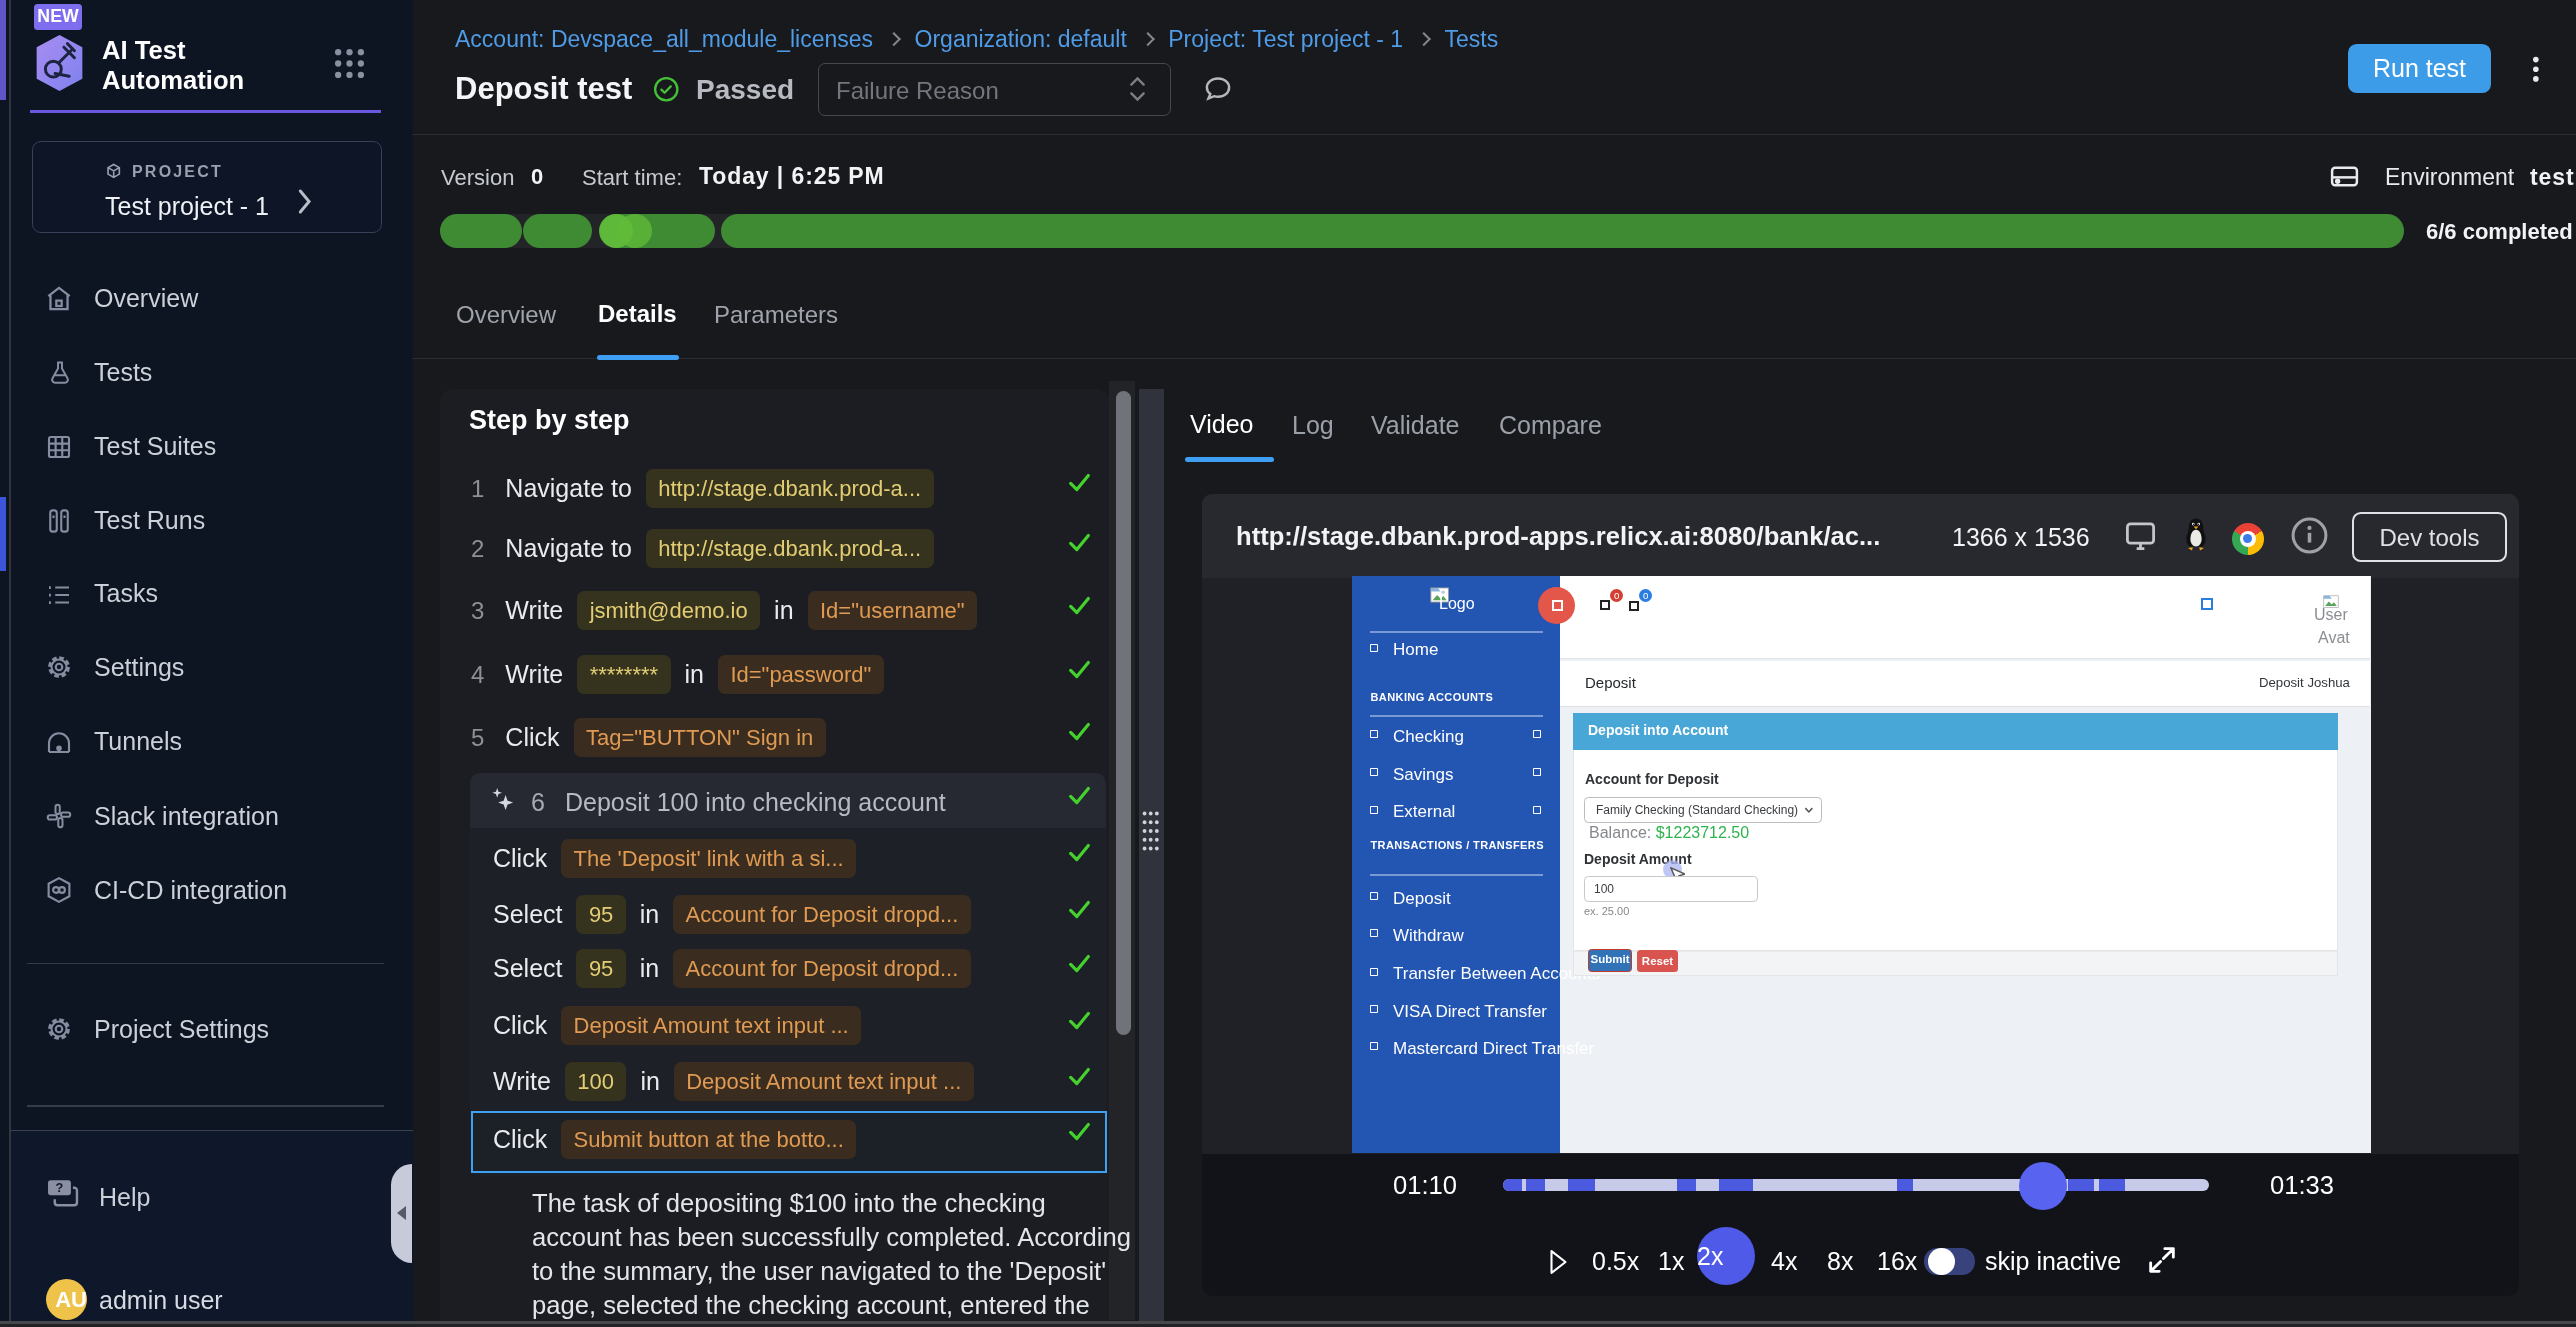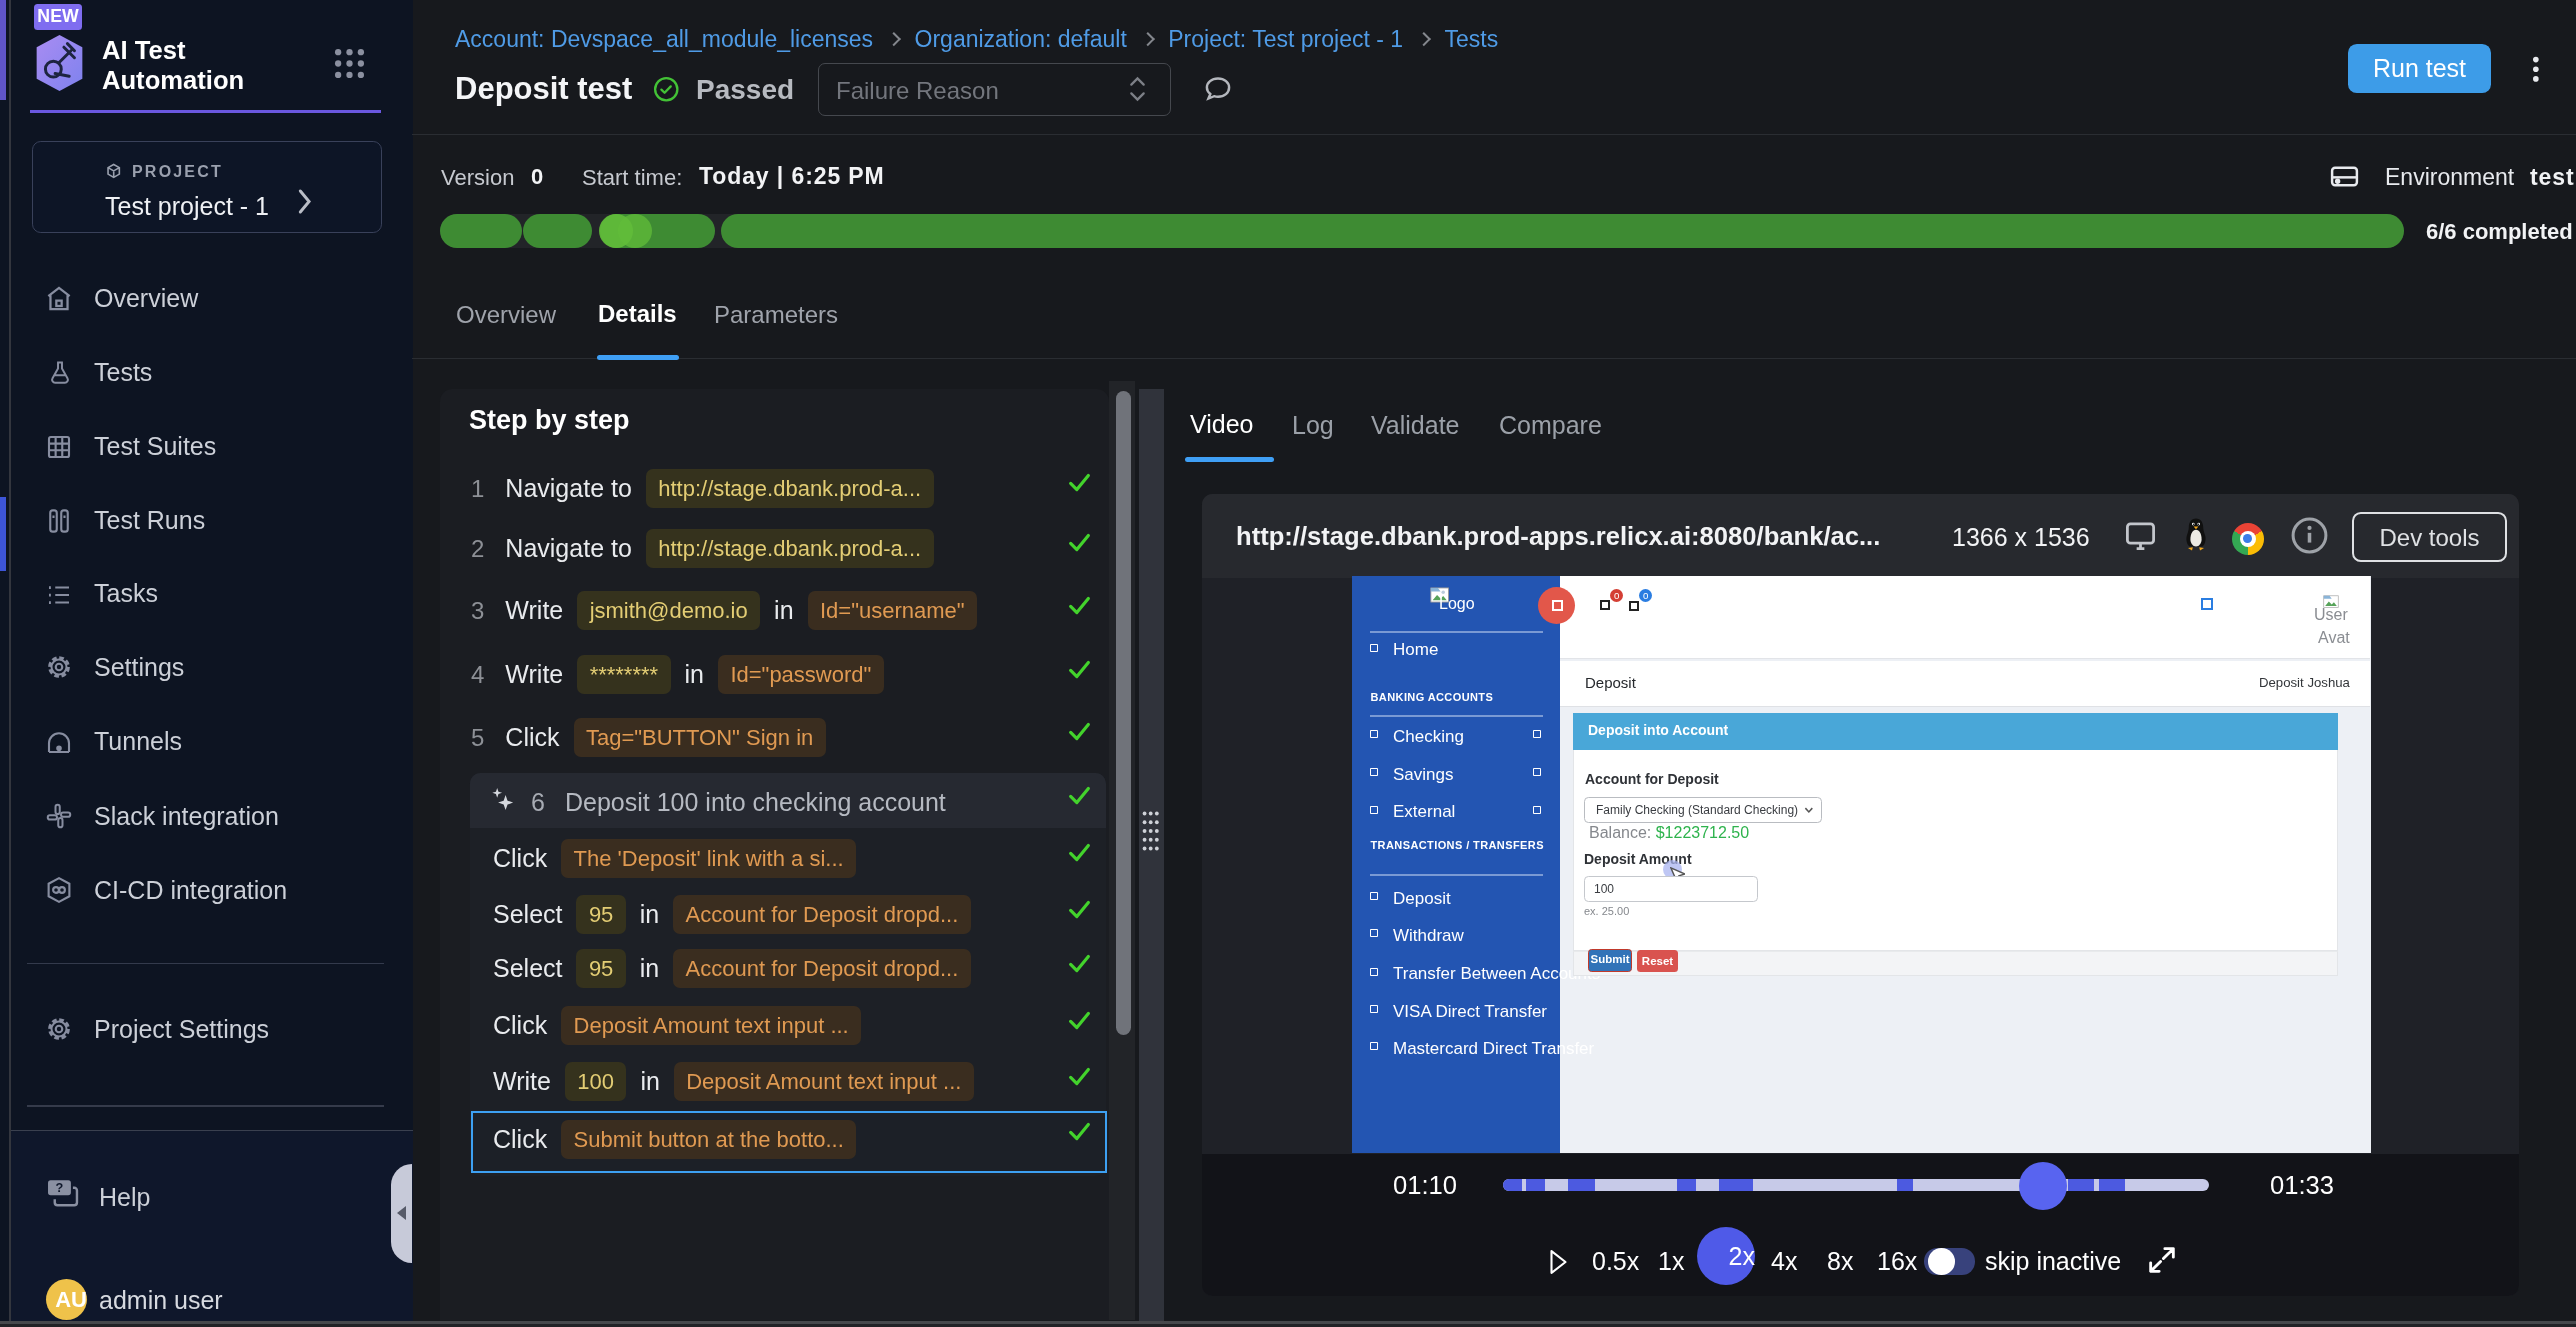--- a/index.html
+++ b/index.html
@@ -334,20 +334,21 @@
 <svg class="check" style="left:1068px;top:1009px" viewBox="0 0 26 26">
       <path d="M3 14l7 7L23 5" fill="none" stroke="#43d32c" stroke-width="3.6" stroke-linecap="round" stroke-linejoin="round"></path>
     </svg>
 <svg class="check" style="left:1068px;top:1065px" viewBox="0 0 26 26">
       <path d="M3 14l7 7L23 5" fill="none" stroke="#43d32c" stroke-width="3.6" stroke-linecap="round" stroke-linejoin="round"></path>
     </svg>
 <svg class="check" style="left:1068px;top:1120px" viewBox="0 0 26 26">
       <path d="M3 14l7 7L23 5" fill="none" stroke="#43d32c" stroke-width="3.6" stroke-linecap="round" stroke-linejoin="round"></path>
     </svg>
 
+<div class="abs" style="left:532px;top:1186px;color:#e2e5e9;font-size:25.6px;line-height:34px;white-space:nowrap">The task of depositing $100 into the checking<br>account has been successfully completed. According<br>to the summary, the user navigated to the 'Deposit'<br>page, selected the checking account, entered the</div>
 
 <div class="abs" style="left:1190px;top:410px;color:#fff;font-size:25px;font-weight:500">Video</div>
 <div class="abs" style="left:1292px;top:411px;color:#9ba0a8;font-size:25px">Log</div>
 <div class="abs" style="left:1371px;top:411px;color:#9ba0a8;font-size:25px">Validate</div>
 <div class="abs" style="left:1499px;top:411px;color:#9ba0a8;font-size:25px">Compare</div>
 <div class="abs" style="left:1185px;top:457px;width:89px;height:5.3px;background:#3f9ff5;border-radius:2.6px"></div>
 
 <div class="abs" style="left:1202px;top:494px;width:1317px;height:802px;background:#1f2127;border-radius:10.6px"></div>
 <div class="abs" style="left:1202px;top:494px;width:1317px;height:84px;background:#27292e;border-radius:10.6px 10.6px 0 0"></div>
 <div class="abs" style="left:1236px;top:522px;color:#f2f3f5;font-size:25.6px;font-weight:bold">http://stage.dbank.prod-apps.relicx.ai:8080/bank/ac...</div>
@@ -474,21 +475,21 @@
 <div class="abs" style="left:1897px;top:1179px;width:16px;height:12.4px;background:#4c5ae0"></div>
 <div class="abs" style="left:2068px;top:1179px;width:25.6px;height:12.4px;background:#4c5ae0"></div>
 <div class="abs" style="left:2099px;top:1179px;width:25.6px;height:12.4px;background:#4c5ae0"></div>
 <div class="abs" style="left:2019px;top:1162px;width:48px;height:48px;background:#5864f0;border-radius:50%"></div>
 
 <svg class="abs" style="left:1548px;top:1247px" width="21" height="30" viewBox="0 0 24 34" fill="none" stroke="#fff" stroke-width="2.4" stroke-linejoin="round">
       <path d="M4 4.5 20 17 4 29.5Z"></path>
     </svg>
 <div class="abs" style="left:1592px;top:1247px;color:#fff;font-size:25px">0.5x</div>
 <div class="abs" style="left:1658px;top:1247px;color:#fff;font-size:25px">1x</div>
-<div class="abs" style="left:1697px;top:1227px;width:58px;height:58px;background:#4f5ae8;border-radius:50%;color:#fff;font-size:25px;text-align:right;line-height:58px">2x</div>
+<div class="abs" style="left:1697px;top:1227px;width:58px;height:58px;background:#4f5ae8;border-radius:50%;color:#fff;font-size:25px;text-align:left;line-height:58px">2x</div>
 <div class="abs" style="left:1771px;top:1247px;color:#fff;font-size:25px">4x</div>
 <div class="abs" style="left:1827px;top:1247px;color:#fff;font-size:25px">8x</div>
 <div class="abs" style="left:1877px;top:1247px;color:#fff;font-size:25px">16x</div>
 <div class="abs" style="left:1924px;top:1248px;width:51px;height:26.5px;background:#38427c;border-radius:13.2px"></div>
 <div class="abs" style="left:1928px;top:1248px;width:26.5px;height:26.5px;background:#fff;border-radius:50%"></div>
 <div class="abs" style="left:1985px;top:1247px;color:#fff;font-size:25px">skip inactive</div>
 <svg class="abs" style="left:2145px;top:1243px" width="34" height="34" viewBox="0 0 24 24" fill="none" stroke="#fff" stroke-width="2" stroke-linecap="round" stroke-linejoin="round">
       <path d="M14 4h6v6M20 4l-7 7M10 20H4v-6M4 20l7-7"></path>
     </svg>
 

